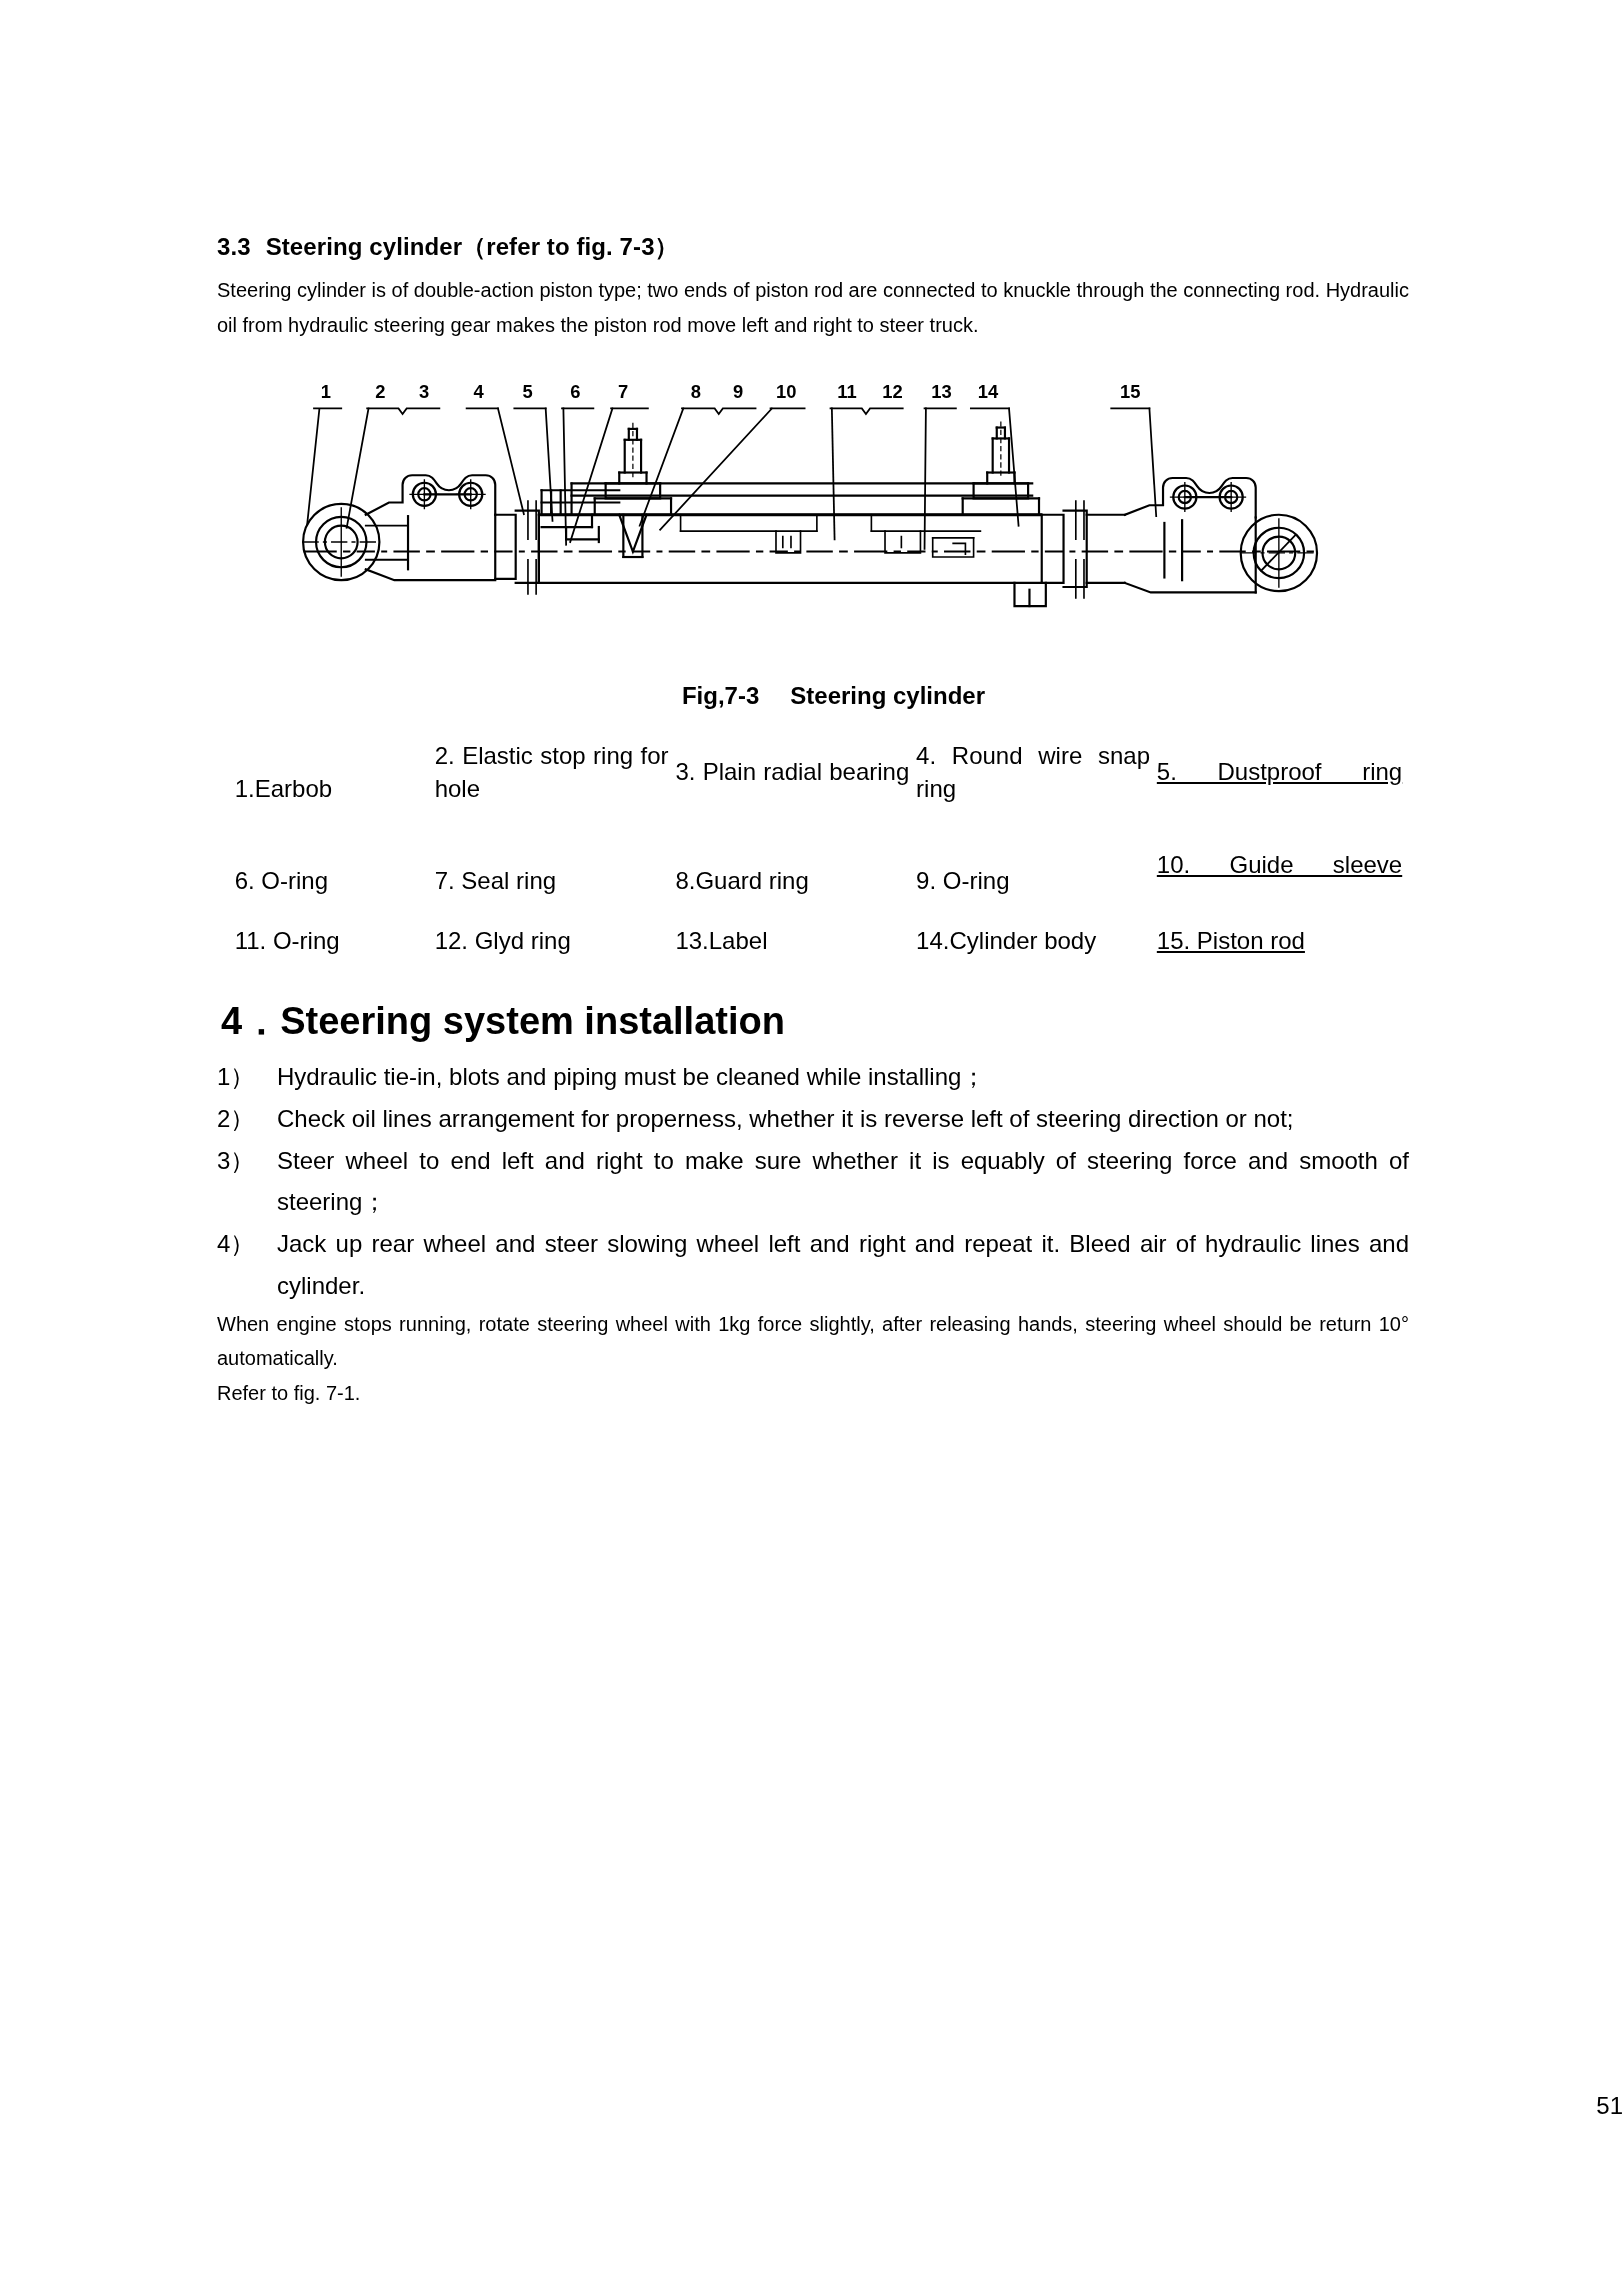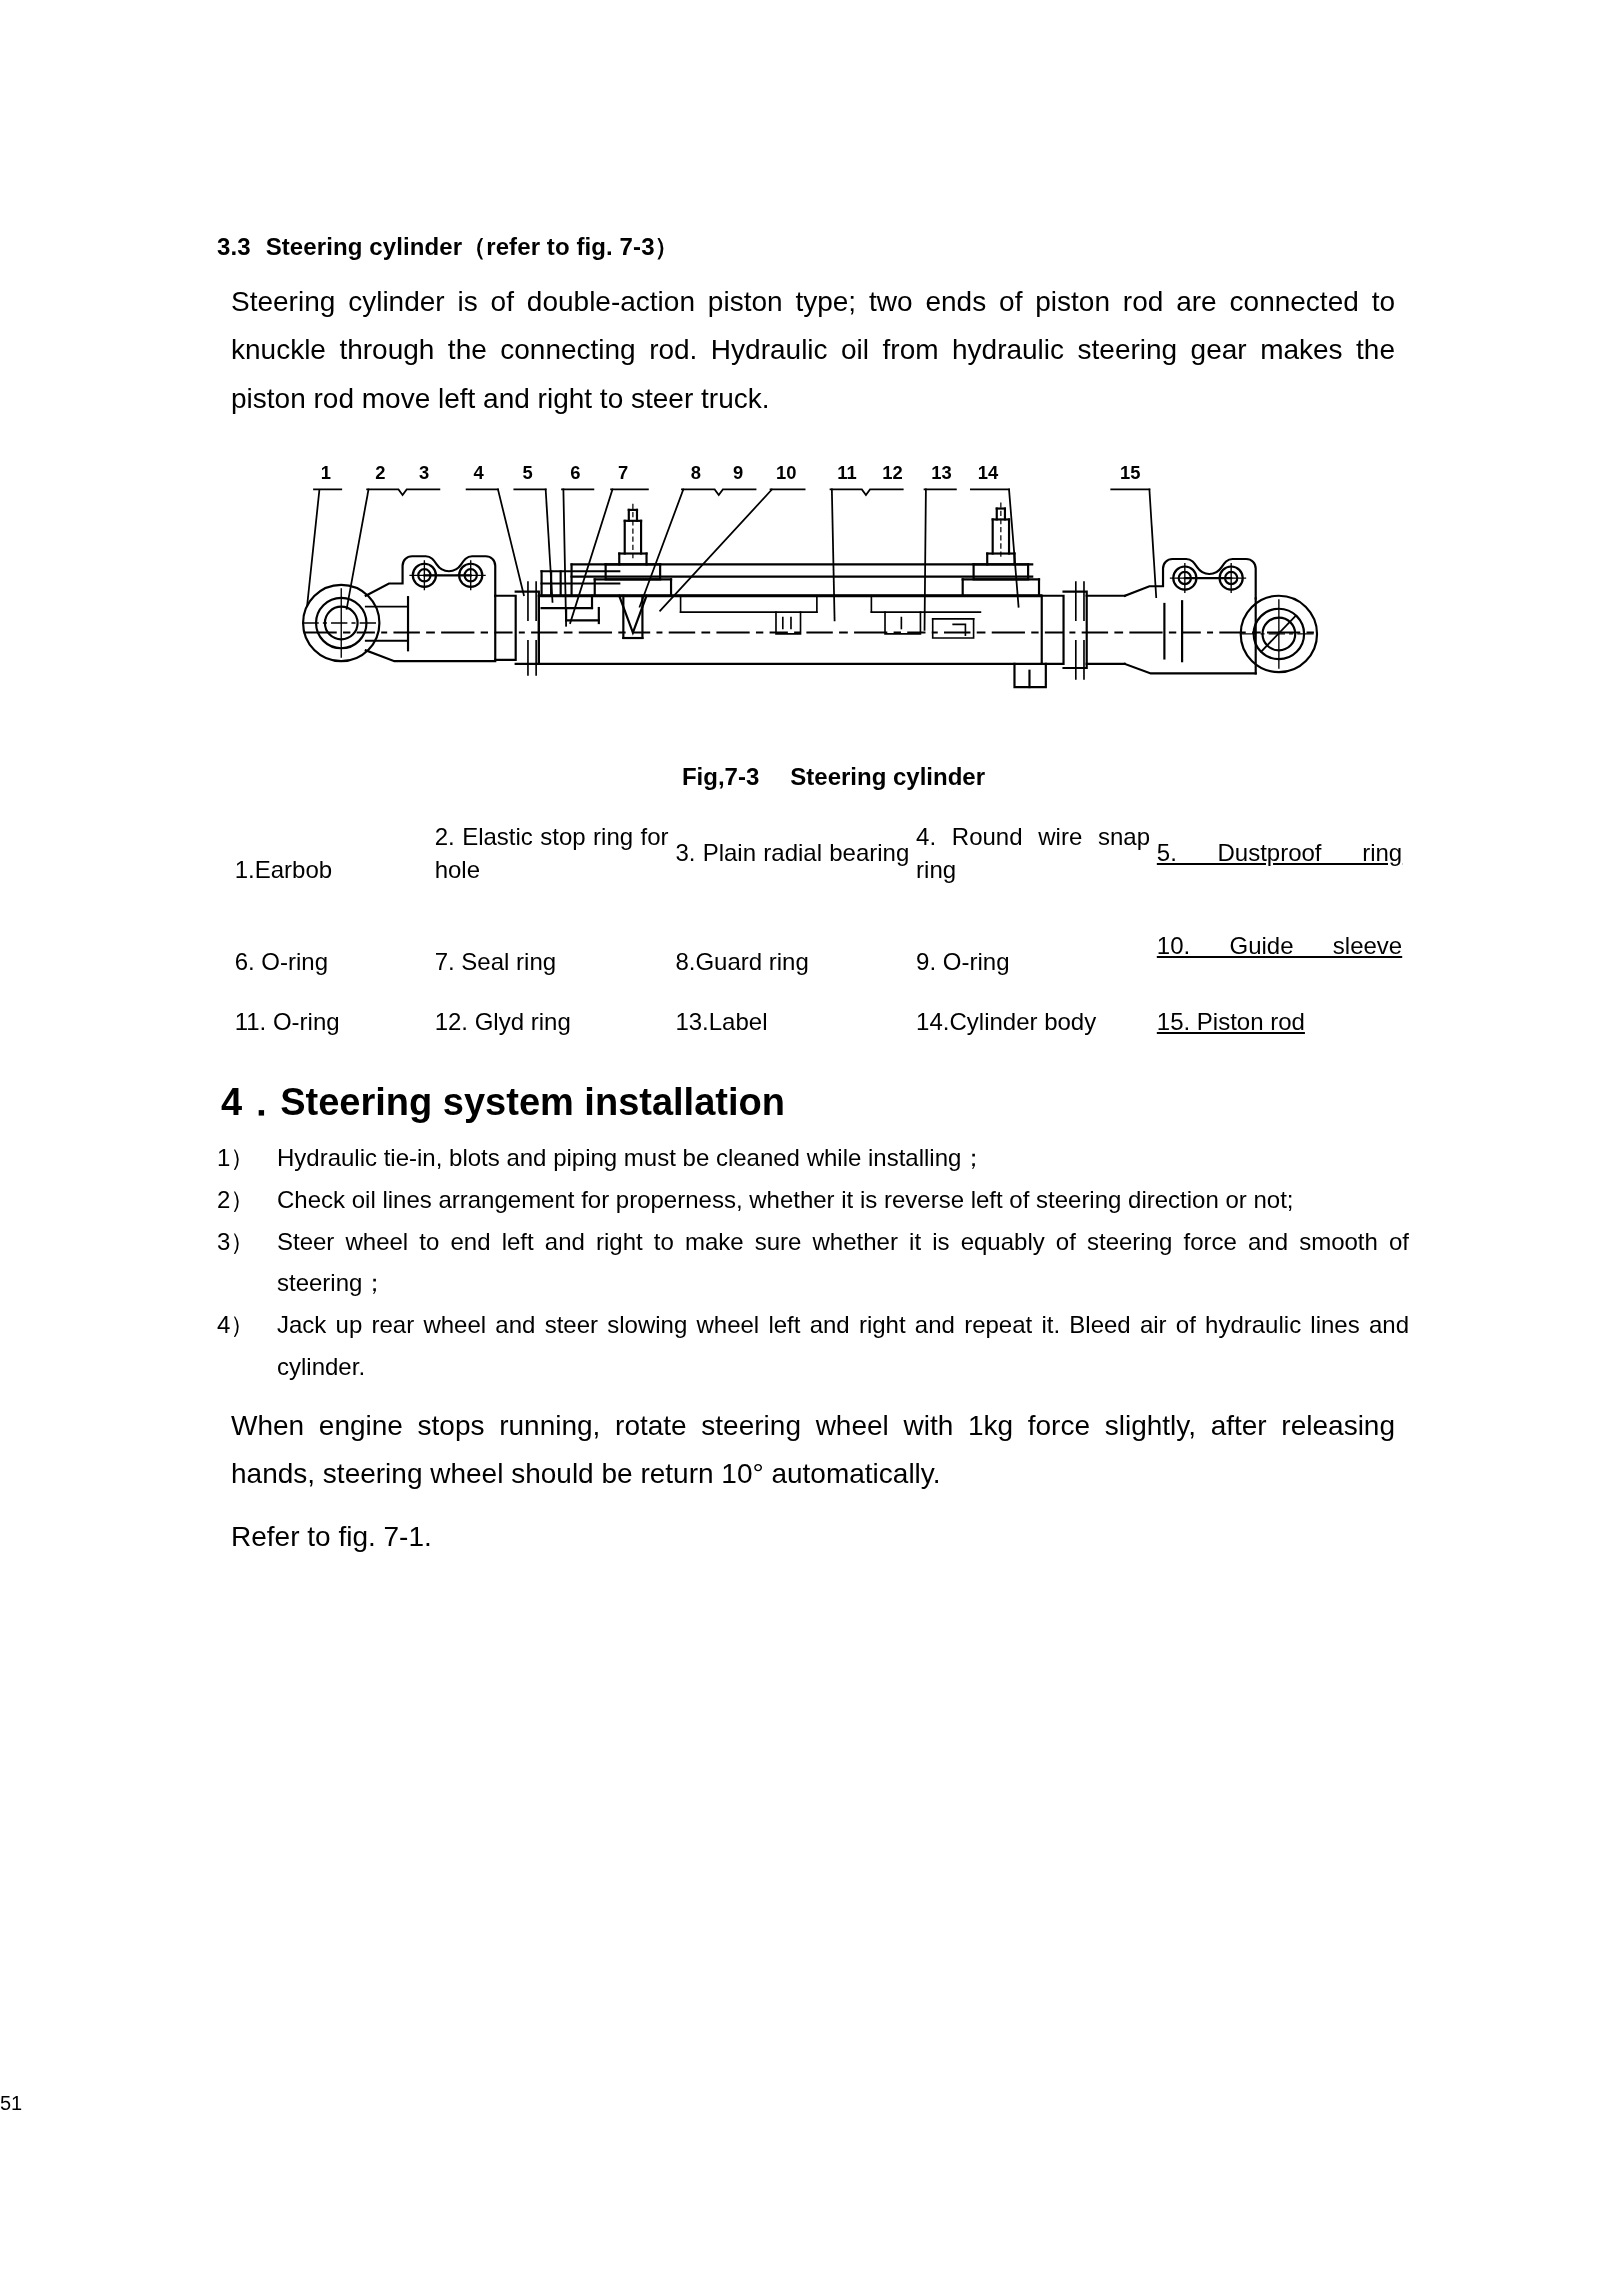--- a/index.html
+++ b/index.html
@@ -38,25 +38,25 @@
   .h-main {
     font-size: 38px;
     font-weight: bold;
     margin: 31px 0 6.8px 0;
     line-height: 1.45;
     padding-left: 4.1px;
   }
 
   
   .para {
-    font-size: 28px;
+    font-size: 20px;
     line-height: 1.74;
     text-align: justify;
     text-justify: inter-word;
-    margin: 14px;
+    margin: 0;
   }
   .para.last-left { text-align: left; }
 
   
   .list {
     margin: 0;
     padding: 0;
     list-style: none;
   }
   .list li {
@@ -121,22 +121,22 @@
   .parts-table td.c3 { width: 20.5%; }
   .parts-table td.c4 { width: 20.5%; }
   .parts-table td.c5 { width: 21.5%; text-decoration: underline; }
 
   
   .page-number {
     position: absolute;
     left: 0;
     right: 0;
     top: 2092px;
-    text-align: left;
-    font-size: 20px;
+    text-align: right;
+    font-size: 24px;
   }
 </style>
 </head>
 <body>
 
 <div class="page">
   <div class="content">
 
     <h2 class="h-sub">
       <span class="num">3.3</span><span>Steering cylinder（refer to fig. 7-3）</span>

